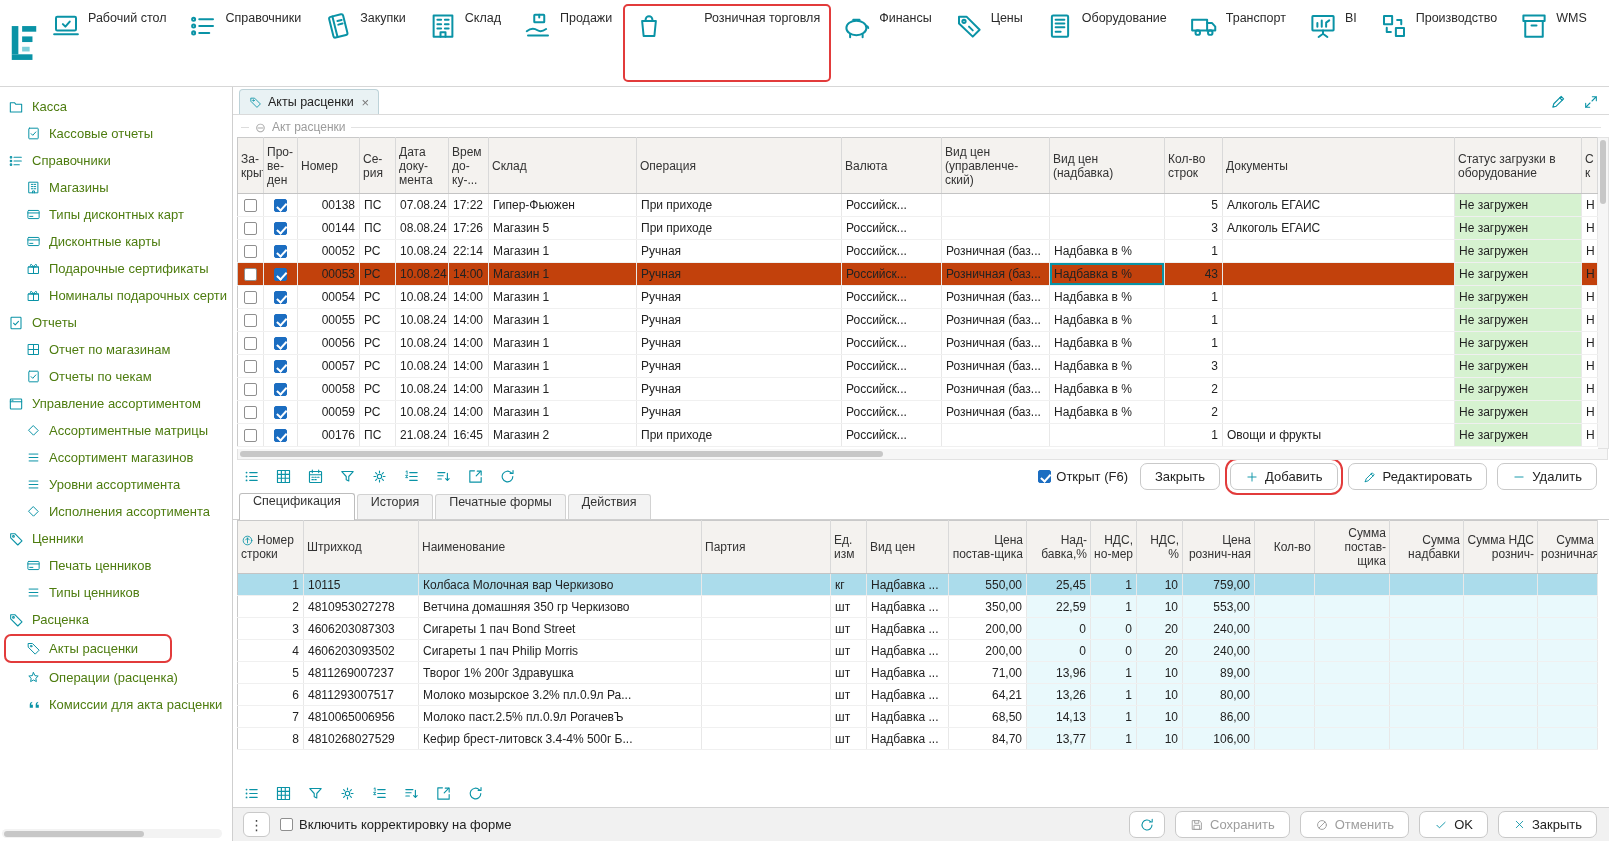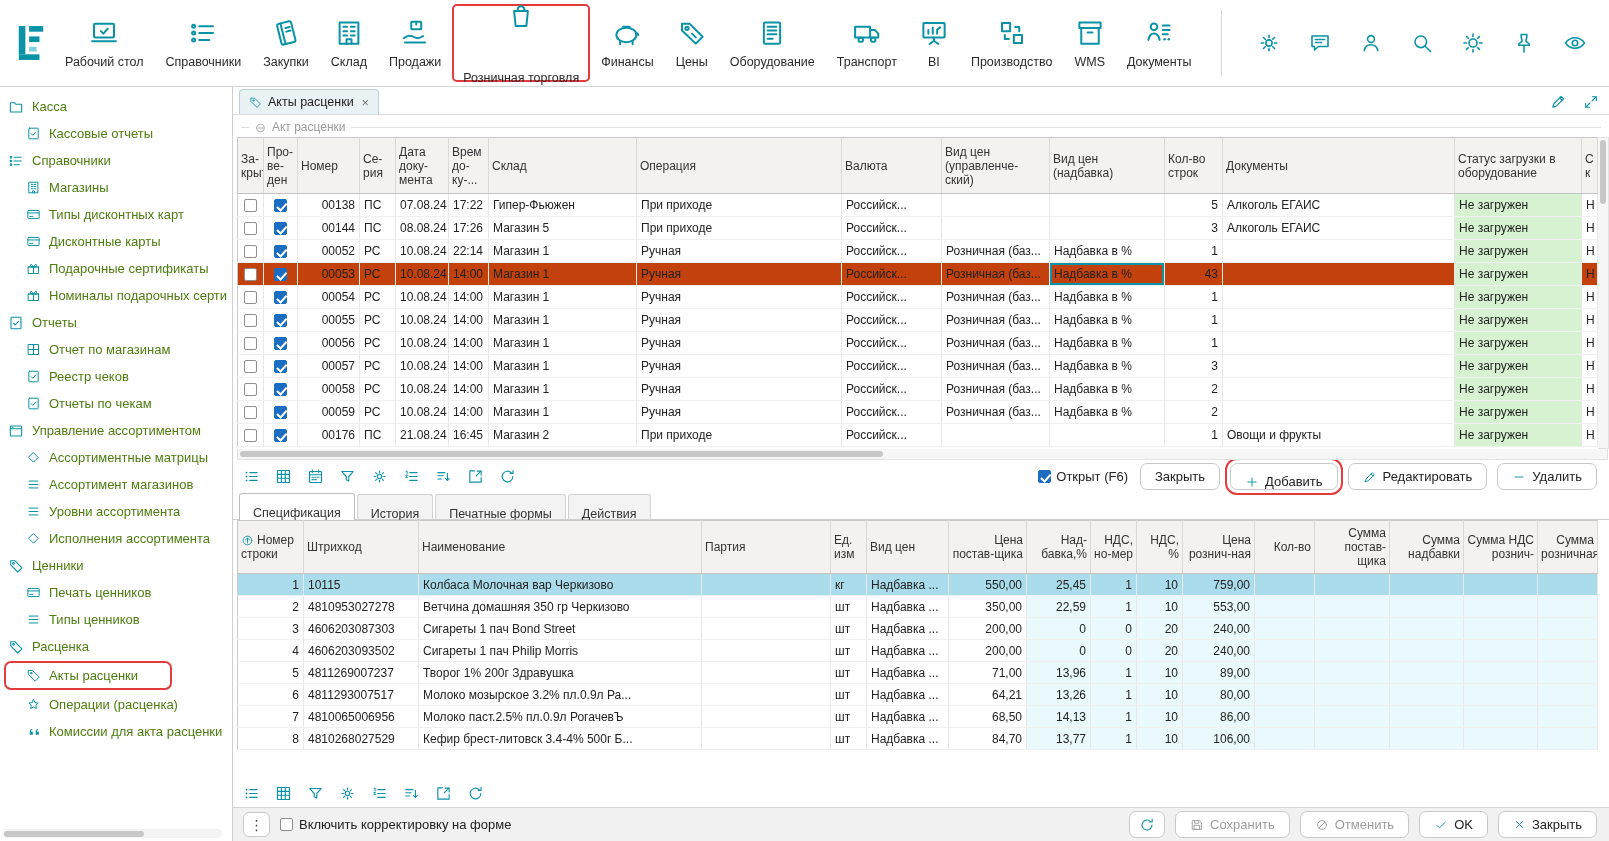--- a/index.html
+++ b/index.html
@@ -4,21 +4,21 @@
 <style>
   *{margin:0;padding:0;box-sizing:border-box;}
   html,body{width:1609px;height:841px;overflow:hidden;background:#fff;
     font-family:"Liberation Sans",sans-serif;color:#222;font-size:13px;}
   .app{width:1609px;height:841px;display:flex;flex-direction:column;background:#fff;}
 
   
   .topbar{flex:0 0 87px;display:flex;align-items:stretch;background:#fff;border-bottom:1px solid #d7d7d7;padding:0 6px 0 8px;}
   .logo{width:46px;display:flex;align-items:center;justify-content:center;cursor:pointer;}
   .tb-items{display:flex;align-items:center;}
-  .tb-item{display:flex;flex-direction:column;align-items:center;justify-content:center;gap:7px;
+  .tb-item{display:flex;flex-direction:row;align-items:flex-start;justify-content:center;gap:7px;
     padding:5px 9px;border:2px solid transparent;border-radius:5px;cursor:pointer;height:78px;}
   .tb-item.hl{border-color:#e23b3b;gap:40px;}
   .tb-ic{display:flex;}
   .tb-lb{font-size:12.5px;color:#2a2a2a;white-space:nowrap;}
   .tb-sep{width:1px;background:#d7d7d7;margin:10px 8px;}
   .tb-right{margin-left:auto;display:flex;align-items:center;gap:27px;padding:0 16px 0 10px;}
   .tb-right .tb-ric{display:flex;cursor:pointer;}
 
   .body-row{flex:1;display:flex;min-height:0;}
 
@@ -79,26 +79,26 @@
   .hscroll .thumb{position:absolute;top:1.5px;left:2px;height:6.5px;width:47%;background:#c7c7c7;border-radius:4px;}
 
   
   .list-toolbar{flex:0 0 33px;display:flex;align-items:center;gap:15px;padding:0 12px 0 10px;}
   .tool-ic{display:flex;cursor:pointer;}
   .lt-right{margin-left:auto;display:flex;align-items:center;gap:10px;}
   .open-cb{display:flex;align-items:center;gap:5px;font-size:13px;cursor:pointer;margin-right:2px;}
   .btn{display:inline-flex;align-items:center;gap:6px;background:#fff;border:1px solid #c9c9c9;border-radius:7px;
     padding:0 14px;height:27px;font-size:13px;color:#222;cursor:pointer;font-family:"Liberation Sans",sans-serif;}
   .btn .bi{display:flex;}
-  .btn.ann{outline:2px solid #e23b3b;outline-offset:3px;align-items:flex-end;}
+  .btn.ann{outline:2px solid #e23b3b;outline-offset:3px;}
   .btn.disabled{color:#9d9d9d;}
   .btn.icon-only{padding:0 9px;}
 
   .detail-tabs{flex:0 0 27px;display:flex;align-items:flex-end;gap:2px;padding:0 0 0 6px;border-bottom:1px solid #cfcfcf;}
-  .dtab{padding:12px 13px;font-size:12.5px;border:1px solid #d2d2d2;border-bottom:none;border-radius:3px 3px 0 0;
+  .dtab{padding:0 13px;font-size:12.5px;border:1px solid #d2d2d2;border-bottom:none;border-radius:3px 3px 0 0;
     background:#f3f3f3;color:#333;cursor:pointer;height:25px;}
   .dtab.active{background:#fff;position:relative;margin-bottom:-1px;height:27px;border-color:#bdbdbd;}
 
   .detail-zone{flex:1;padding-left:4px;overflow:hidden;min-height:0;}
   .detail-toolbar{flex:0 0 28px;display:flex;align-items:center;gap:15px;padding:0 10px;}
 
   
   .footer{flex:0 0 34px;background:#f1f1f1;border-top:1px solid #d4d4d4;display:flex;align-items:center;gap:10px;padding:0 12px 0 10px;}
   .menu-btn{width:27px;height:25px;border:1px solid #c9c9c9;border-radius:6px;background:#fff;font-size:14px;cursor:pointer;color:#444;}
   .adj{display:flex;align-items:center;gap:6px;font-size:13px;cursor:pointer;}
@@ -413,29 +413,20 @@
             <span class="s-lb">Отчеты</span>
           </div>
           <div class="side-row side-item">
             <span class="s-ic">
               <svg width="15" height="15" viewBox="0 0 24 24" fill="none" stroke="#0a93a6" stroke-width="1.6" stroke-linecap="round" stroke-linejoin="round" style="color:#0a93a6;display:block">
                 <rect x="4" y="4" width="16" height="16"></rect>
                 <path d="M4 12h16M12 4v16"></path>
               </svg>
             </span>
             <span class="s-lb">Отчет по магазинам</span>
-          </div>
-          <div class="side-row side-item">
-            <span class="s-ic">
-              <svg width="15" height="15" viewBox="0 0 24 24" fill="none" stroke="#0a93a6" stroke-width="1.6" stroke-linecap="round" stroke-linejoin="round" style="color:#0a93a6;display:block">
-                <rect x="4.5" y="3.5" width="15" height="17" rx="1"></rect>
-                <path d="M8.3 12.3l2.5 2.6 4.9-5.4"></path>
-              </svg>
-            </span>
-            <span class="s-lb">Реестр чеков</span>
           </div>
           <div class="side-row side-item">
             <span class="s-ic">
               <svg width="15" height="15" viewBox="0 0 24 24" fill="none" stroke="#0a93a6" stroke-width="1.6" stroke-linecap="round" stroke-linejoin="round" style="color:#0a93a6;display:block">
                 <rect x="4.5" y="3.5" width="15" height="17" rx="1"></rect>
                 <path d="M8.3 12.3l2.5 2.6 4.9-5.4"></path>
               </svg>
             </span>
             <span class="s-lb">Отчеты по чекам</span>
           </div>

